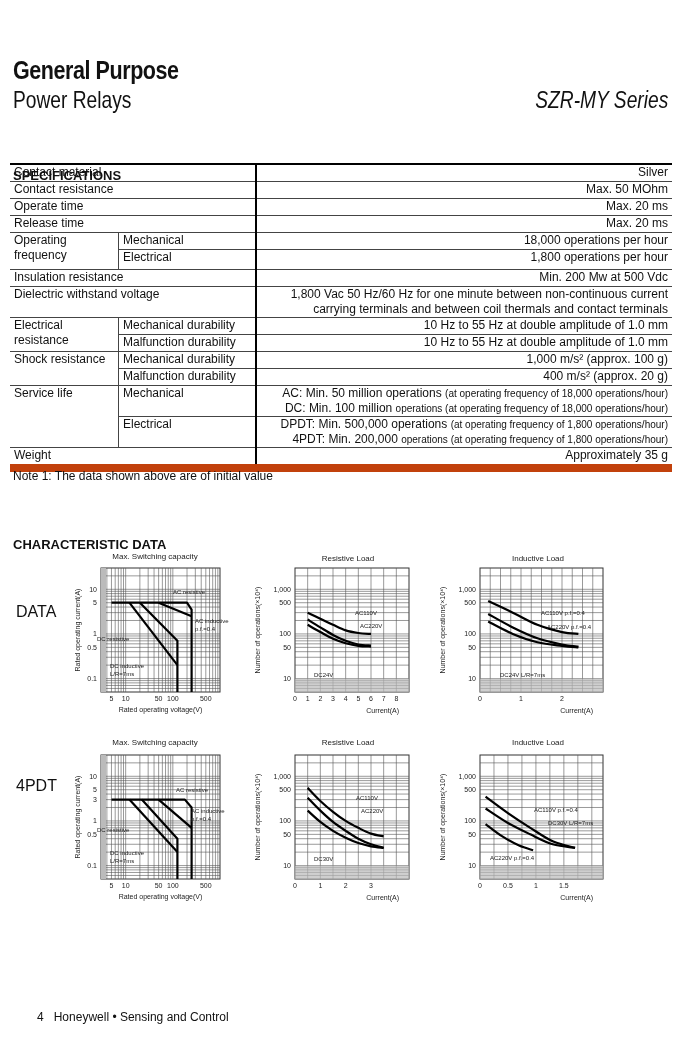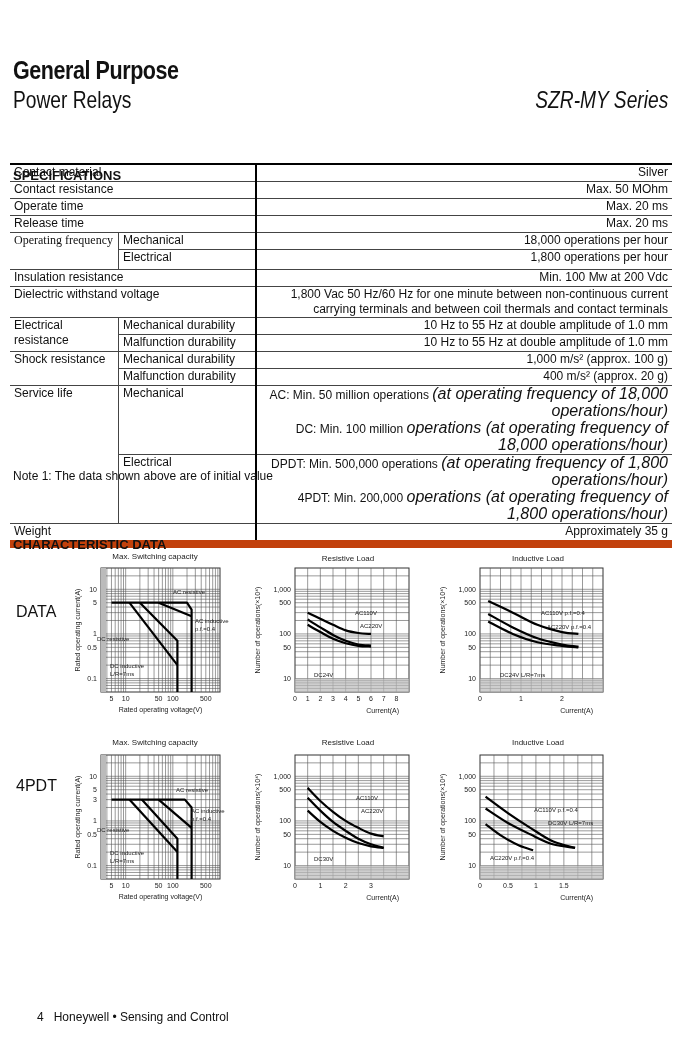--- a/index.html
+++ b/index.html
@@ -13,21 +13,21 @@
             transform: scaleX(0.80); transform-origin: right top; }
   .section-title { position: absolute; left: 13px; font-size: 13px; font-weight: bold; margin-top: 20px; }
   table.spec { position: absolute; left: 10px; top: 163px; width: 662px; border-collapse: collapse;
                font-size: 12px; border-top: 2px solid #000; border-bottom: 8px solid #c2410c; }
   table.spec td { padding: 0 4px; height: 16px; line-height: 15px; vertical-align: top;
                   border-bottom: 1px solid #444; }
   table.spec td.c1 { width: 100px; }
   table.spec td.c2 { width: 128px; border-left: 1px solid #444; }
   table.spec td.c3 { border-left: 2px solid #000; text-align: right; }
   table.spec td.nob { border-bottom: none; }
-  .sm { font-size: 16px; font-style: italic; }
+  .sm { font-size: 10px; }
   .note { position: absolute; left: 13px; top: 469px; font-size: 12px; }
   .rowlabel { position: absolute; left: 16px; font-size: 16px; }
   .chart { position: absolute; }
   .chart svg { display: block; overflow: visible; }
   .footer { position: absolute; left: 13px; top: 1010px; font-size: 12px; margin-left: 24px; }
 </style>
 </head>
 <body>
 
 <div class="title-main">General Purpose</div>
@@ -48,31 +48,31 @@
   </tr>
   <tr>
     <td class="c1" colspan="2">Operate time</td>
     <td class="c3">Max. 20 ms</td>
   </tr>
   <tr>
     <td class="c1" colspan="2">Release time</td>
     <td class="c3">Max. 20 ms</td>
   </tr>
   <tr>
-    <td class="c1" rowspan="2" style="width:100px;font-family:Liberation Serif, serif;">Operating frequency</td>
+    <td class="c1" rowspan="2" style="width:100px;">Operating frequency</td>
     <td class="c2">Mechanical</td>
     <td class="c3">18,000 operations per hour</td>
   </tr>
   <tr>
     <td class="c2" style="height:19px;">Electrical</td>
     <td class="c3">1,800 operations per hour</td>
   </tr>
   <tr>
     <td class="c1" colspan="2">Insulation resistance</td>
-    <td class="c3">Min. 100 Mw at 200 Vdc</td>
+    <td class="c3">Min. 200 Mw at 500 Vdc</td>
   </tr>
   <tr>
     <td class="c1" colspan="2">Dielectric withstand voltage</td>
     <td class="c3">
       <div>1,800 Vac 50 Hz/60 Hz for one minute between non-continuous current</div>
       <div>carrying terminals and between coil thermals and contact terminals</div>
     </td>
   </tr>
   <tr>
     <td class="c1" rowspan="2">Electrical resistance</td>

